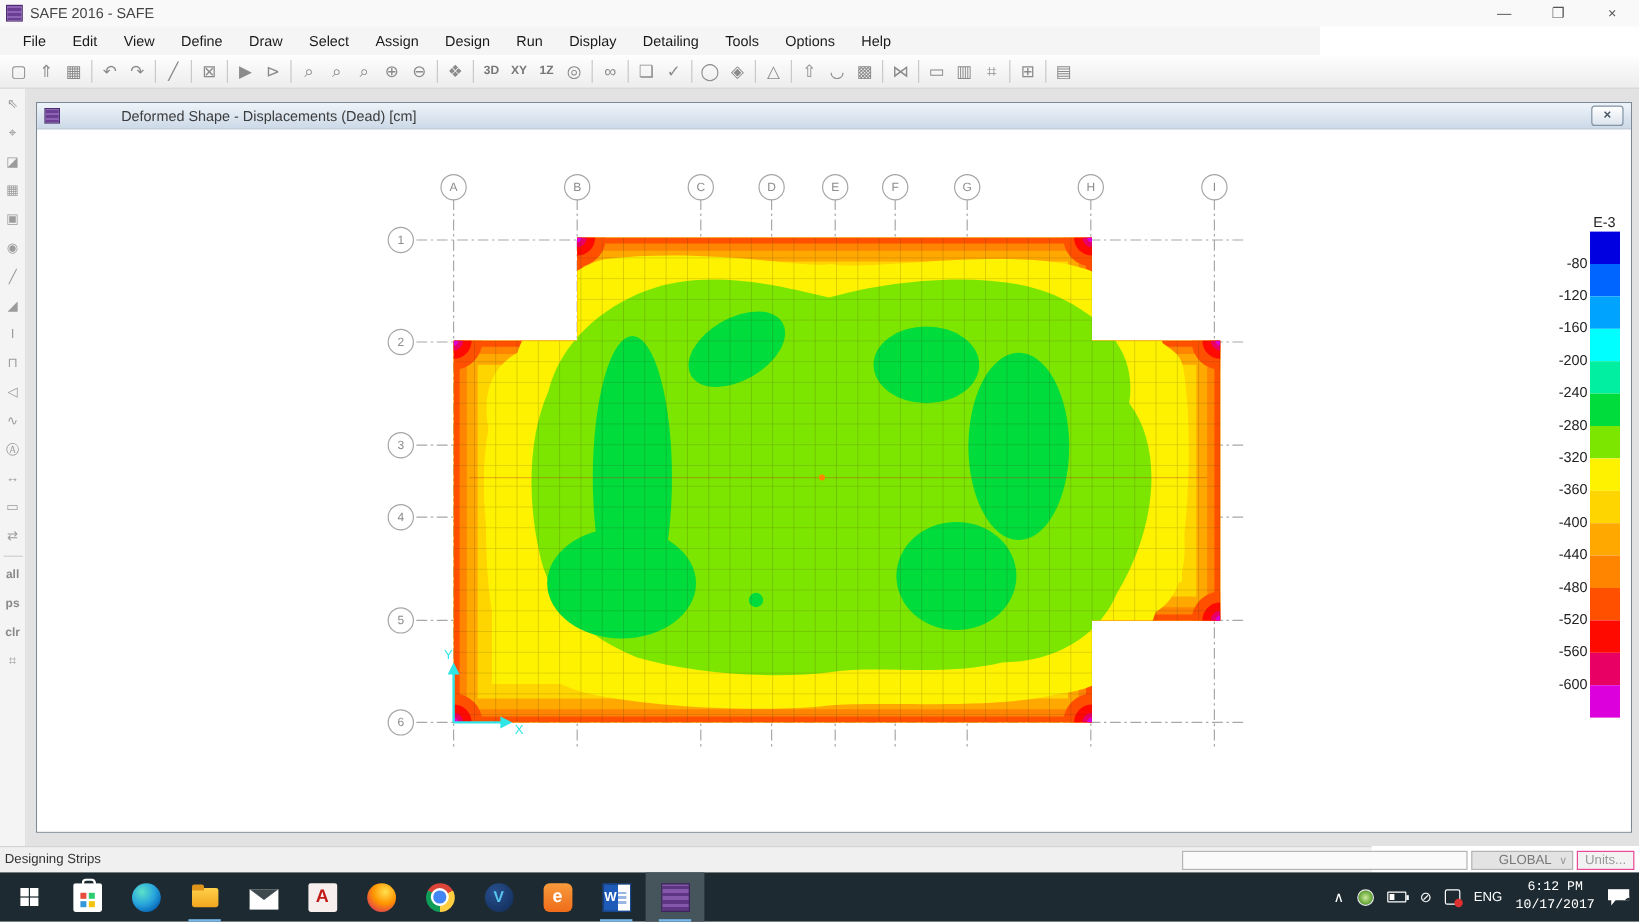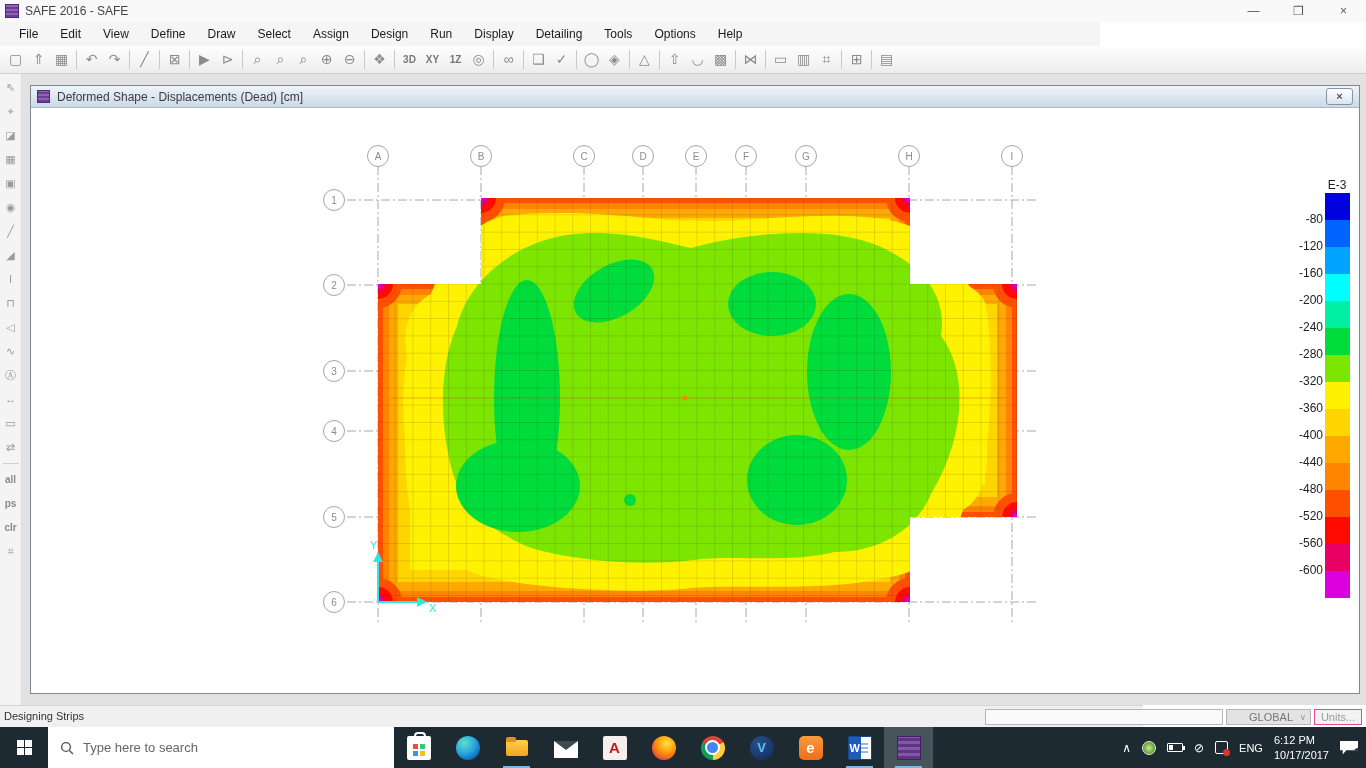--- a/index.html
+++ b/index.html
@@ -32,21 +32,21 @@
   .sb-div { width:16px; height:1px; background:#cfcfcf; }
 
   
   #mdi { position:absolute; left:22px; top:74px; width:1344px; height:631px; background:#e2e2e2; }
   #viewer { position:absolute; left:8px; top:11px; width:1330px; height:609px; background:#fff; border:1px solid #7d8a96; }
   #viewer-titlebar { height:22px; background:linear-gradient(#eef4fa,#ccd9e7); border-bottom:1px solid #a9b9c9; display:flex; align-items:center; padding:0 6px; }
   #viewer-titlebar .vt-logo { width:13px; height:13px; margin-right:7px;
     background: repeating-linear-gradient(0deg,#6a3f93 0 2px,#8d63b5 2px 4px),
                 repeating-linear-gradient(90deg,rgba(255,255,255,.55) 0 1px,transparent 1px 4px);
     border:1px solid #4d2a72; }
-  #viewer-titlebar .vt-title { font-size:12px; color:#3c3c3c; }
+  #viewer-titlebar .vt-title { font-size:12px; color:#3c3c3c;margin-left:44px; }
   #viewer-close { margin-left:auto; width:27px; height:17px; border:1px solid #8494a5; border-radius:3px; background:linear-gradient(#ffffff,#dce4ee); font-size:11px; font-weight:bold; color:#4a5561; text-align:center; line-height:15px; }
   #canvas { position:relative; width:1328px; height:585px; background:#fff; overflow:hidden; }
 
   
   .grid-bubble { position:absolute; width:22px; height:22px; border:1px solid #a6a6a6; border-radius:50%; background:#fff; color:#8c8c8c; font-size:10px; text-align:center; line-height:21px; }
 
   
   #legend { position:absolute; left:1244px; top:70px; width:78px; height:440px; }
   .lg-title { position:absolute; top:0; left:48px; width:28px; text-align:center; font-size:12px; color:#222; }
   .lg-swatch { position:absolute; left:50px; width:25px; height:27px; }
@@ -100,21 +100,21 @@
               repeating-linear-gradient(90deg, rgba(255,255,255,.4) 0 1px, transparent 1px 6px); border:1px solid #3f2160; }
 
   #tray { margin-left:auto; display:flex; align-items:center; gap:11px; padding-right:8px; font-size:11px; }
   .tray-glyph { color:#fff; font-size:12px; }
   .tray-app { width:14px; height:14px; border-radius:50%; background: radial-gradient(#cdea9a,#5a9e2f 70%); border:1px solid #e8e8e8; }
   .tray-batt { width:16px; height:9px; border:1px solid #fff; border-radius:1px; position:relative; }
   .tray-batt::after { content:''; position:absolute; right:-3px; top:2px; width:2px; height:4px; background:#fff; }
   .tray-batt::before { content:''; position:absolute; left:1px; top:1px; width:4px; height:5px; background:#fff; }
   .tray-snip { width:13px; height:13px; border:1px solid #fff; border-radius:2px; position:relative; }
   .tray-snip::after { content:''; position:absolute; right:-3px; bottom:-3px; width:7px; height:7px; border-radius:50%; background:#e03131; }
-  #clock { text-align:left; line-height:1.3; }
+  #clock { text-align:center; line-height:1.3;font-family:Liberation Mono, monospace; }
   .tray-notif { width:18px; height:14px; background:#fff; position:relative;
      background: linear-gradient(#fff,#fff); clip-path: polygon(0 0,100% 0,100% 70%,35% 70%,15% 100%,15% 70%,0 70%); }
   .notif-badge { position:absolute; right:-7px; bottom:-5px; width:13px; height:13px; border-radius:50%; background:#1d2a31; border:1px solid #fff; color:#fff; font-size:9px; text-align:center; line-height:12px; }
 </style>
 </head>
 <body>
 
 <div id="titlebar">
   <div class="safe-logo"></div>
   <span class="title">SAFE 2016 - SAFE</span>
@@ -358,27 +358,20 @@
     <span>GLOBAL</span>
     <span class="chev">∨</span>
   </div>
   <div id="units-btn">Units...</div>
 </div>
 
 <div id="taskbar">
   <div id="start-btn">
       <div class="win-glyph"></div>
     </div>
-  <div id="search-box">
-    <svg width="14" height="14" viewBox="0 0 14 14">
-      <circle cx="6" cy="6" r="4.4" fill="none" stroke="#555" stroke-width="1.4"></circle>
-      <line x1="9.4" y1="9.4" x2="13" y2="13" stroke="#555" stroke-width="1.4"></line>
-    </svg>
-    <span>Type here to search</span>
-  </div>
   <div id="apps">
       <div class="tb-app">
         <div class="appico app-store"></div>
       </div>
       <div class="tb-app">
         <div class="appico app-edge"></div>
       </div>
       <div class="tb-app running">
         <div class="appico app-explorer"></div>
       </div>

